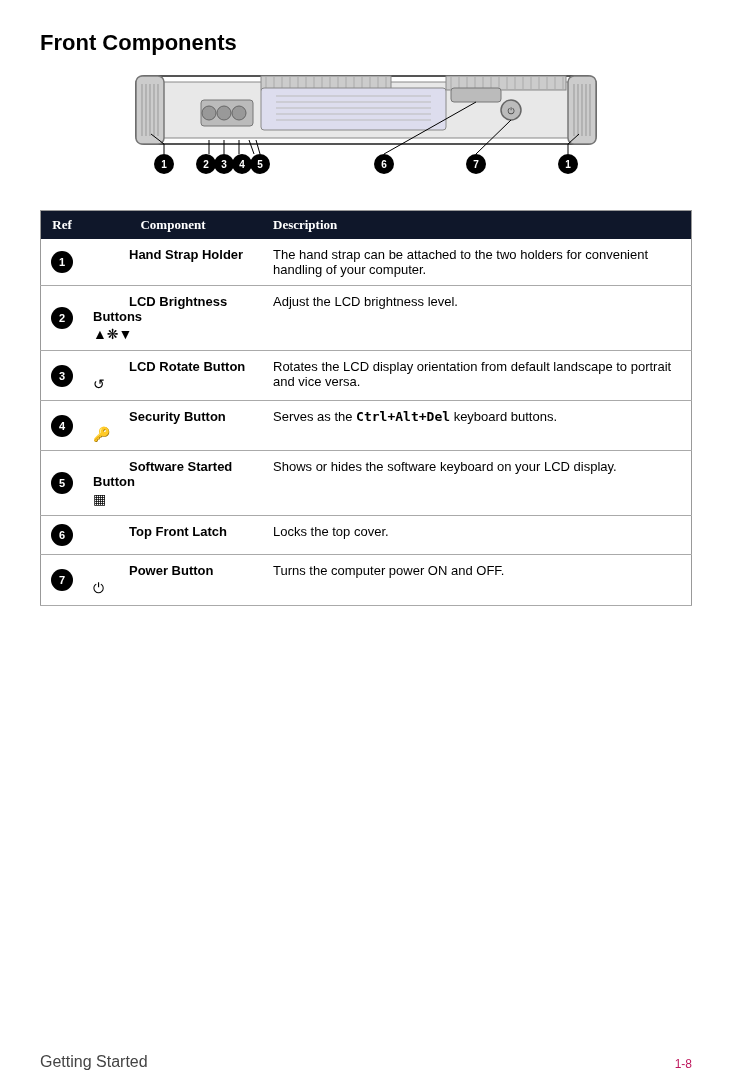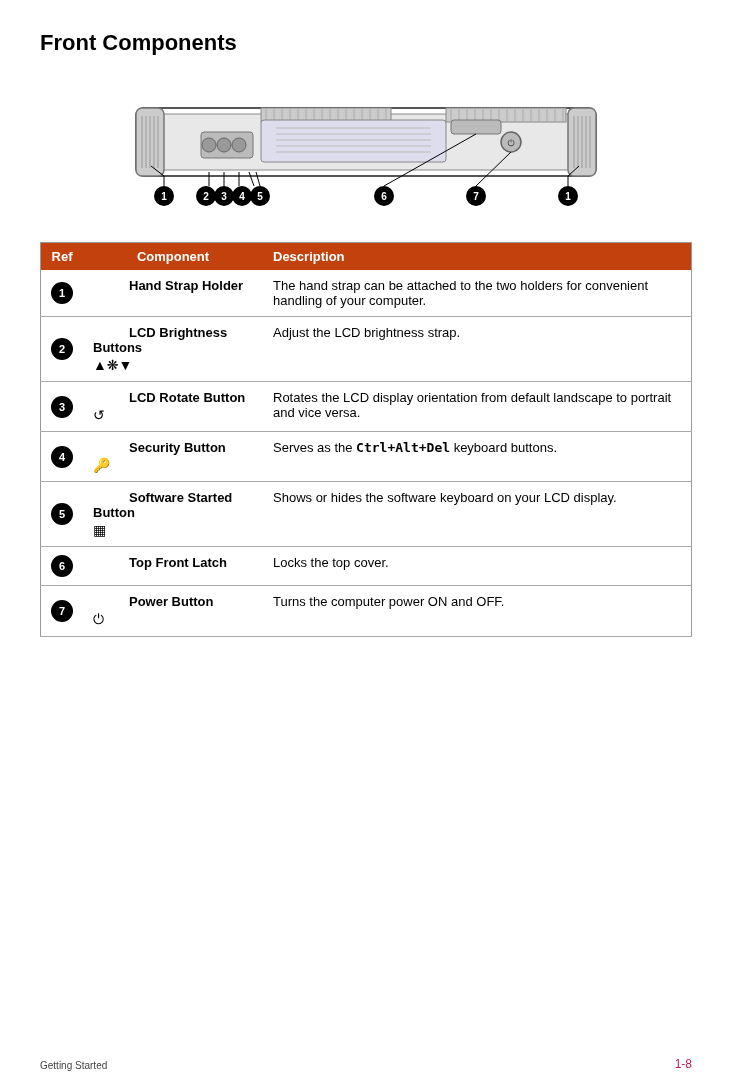--- a/index.html
+++ b/index.html
@@ -10,21 +10,21 @@
       width: 732px;
       min-height: 1089px;
       padding: 30px 40px 20px 40px;
       color: #000;
       position: relative;
     }
 
     .page-title {
       font-size: 22px;
       font-weight: bold;
-      margin-bottom: 34px;
+      margin-bottom: 2px;
     }
 
     .diagram-container {
       display: flex;
       justify-content: center;
       align-items: center;
       margin-bottom: 22px;
     }
 
     .diagram-svg {
@@ -33,22 +33,23 @@
     }
 
     
     .component-table {
       width: 100%;
       border-collapse: collapse;
       border: 1px solid #999;
     }
 
     .component-table thead tr {
-      background: #c2410c;
+      background: #0f172a;
       color: #fff;
+      font-family: Liberation Serif, serif;
     }
 
     .component-table thead th {
       padding: 6px 10px;
       text-align: center;
       font-size: 13px;
       font-weight: bold;
     }
 
     .component-table thead th.ref-col {
@@ -105,21 +106,21 @@
 
     .kbd {
       font-family: monospace;
       font-weight: bold;
     }
 
     .footer-text {
       position: absolute;
       bottom: 18px;
       left: 40px;
-      font-size: 10px;
+      font-size: 16px;
       color: #444;
     }
 
     .footer-page {
       position: absolute;
       bottom: 18px;
       right: 40px;
       font-size: 12px;
       color: #be185d;
     }
@@ -259,21 +260,21 @@
   </thead>
   <tbody id="table-body">
   <tr>
         <td class="ref-cell"><span class="ref-circle">1</span></td>
         <td><span class="comp-name">Hand Strap Holder</span></td>
         <td>The hand strap can be attached to the two holders for convenient handling of your computer.</td>
       </tr>
       <tr>
         <td class="ref-cell"><span class="ref-circle">2</span></td>
         <td><span class="comp-name">LCD Brightness Buttons</span><span class="comp-icon">▲❋▼</span></td>
-        <td>Adjust the LCD brightness strap.</td>
+        <td>Adjust the LCD brightness level.</td>
       </tr>
       <tr>
         <td class="ref-cell"><span class="ref-circle">3</span></td>
         <td><span class="comp-name">LCD Rotate Button</span><span class="comp-icon">↺</span></td>
         <td>Rotates the LCD display orientation from default landscape to portrait and vice versa.</td>
       </tr>
       <tr>
         <td class="ref-cell"><span class="ref-circle">4</span></td>
         <td><span class="comp-name">Security Button</span><span class="comp-icon">🔑</span></td>
         <td>Serves as the <strong class="kbd">Ctrl+Alt+Del</strong> keyboard buttons.</td>

